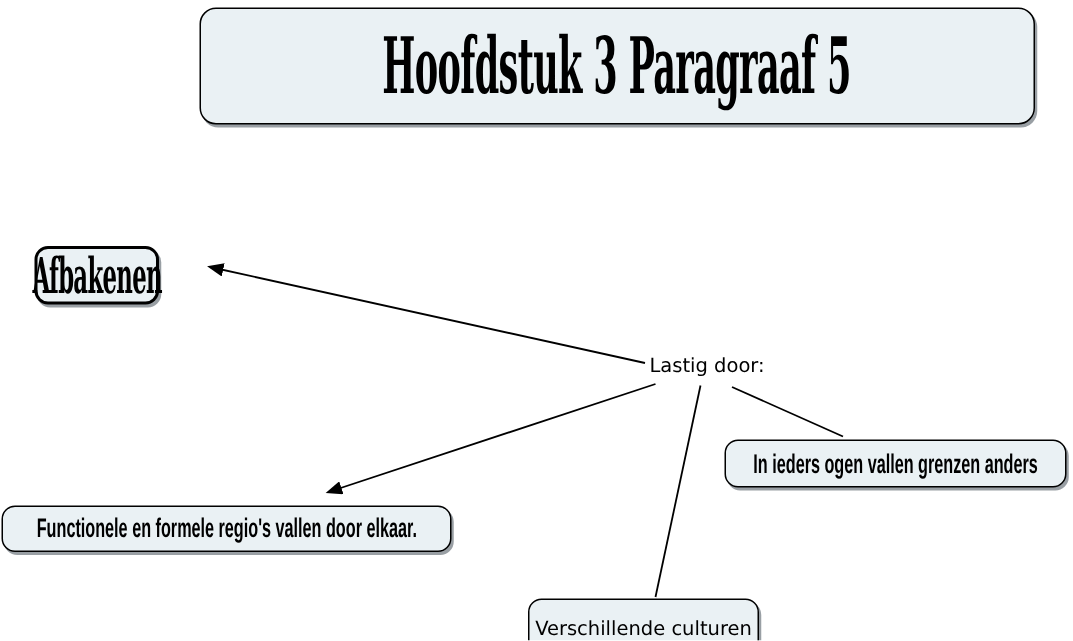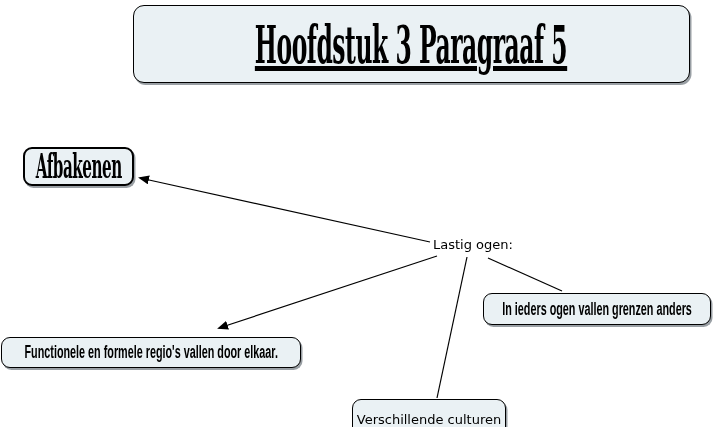--- a/index.html
+++ b/index.html
@@ -38,22 +38,22 @@
     transform-origin:center center;
     white-space:nowrap;
     color:#000;
   }
   .plain-text{
     font-family:"DejaVu Sans", sans-serif;
     font-size:13px;
     color:#000;
     white-space:nowrap;
   }
-  #node-title{left:133px;top:5px;width:557px;height:78px;border-radius:11px;text-decoration:underline;}
-  #node-afbakenen{left:23px;top:147px;width:111px;height:39px;border-width:2px;}
+  #node-title{left:133px;top:5px;width:557px;height:78px;border-radius:11px;}
+  #node-afbakenen{left:23px;top:164px;width:83px;height:39px;border-width:2px;}
   #label-lastig-door{position:absolute;left:433px;top:237px;}
   #node-in-ieders{left:483px;top:293px;width:228px;height:32px;}
   #node-functionele{left:1px;top:337px;width:300px;height:31px;}
   #node-verschillende{left:352px;top:399px;width:154px;height:40px;}
 </style>
 </head>
 <body>
 
 <div id="stage">
 
@@ -70,21 +70,21 @@
   </svg>
 
   <div class="node" id="node-title">
     <span class="poster-text title-text">Hoofdstuk 3 Paragraaf 5</span>
   </div>
 
   <div class="node" id="node-afbakenen">
     <span class="poster-text afbakenen-text">Afbakenen</span>
   </div>
 
-  <div id="label-lastig-door" class="plain-text">Lastig ogen:</div>
+  <div id="label-lastig-door" class="plain-text">Lastig door:</div>
 
   <div class="node" id="node-functionele">
     <span class="condensed-text">Functionele en formele regio's vallen door elkaar.</span>
   </div>
 
   <div class="node" id="node-in-ieders">
     <span class="condensed-text">In ieders ogen vallen grenzen anders</span>
   </div>
 
   <div class="node" id="node-verschillende">

